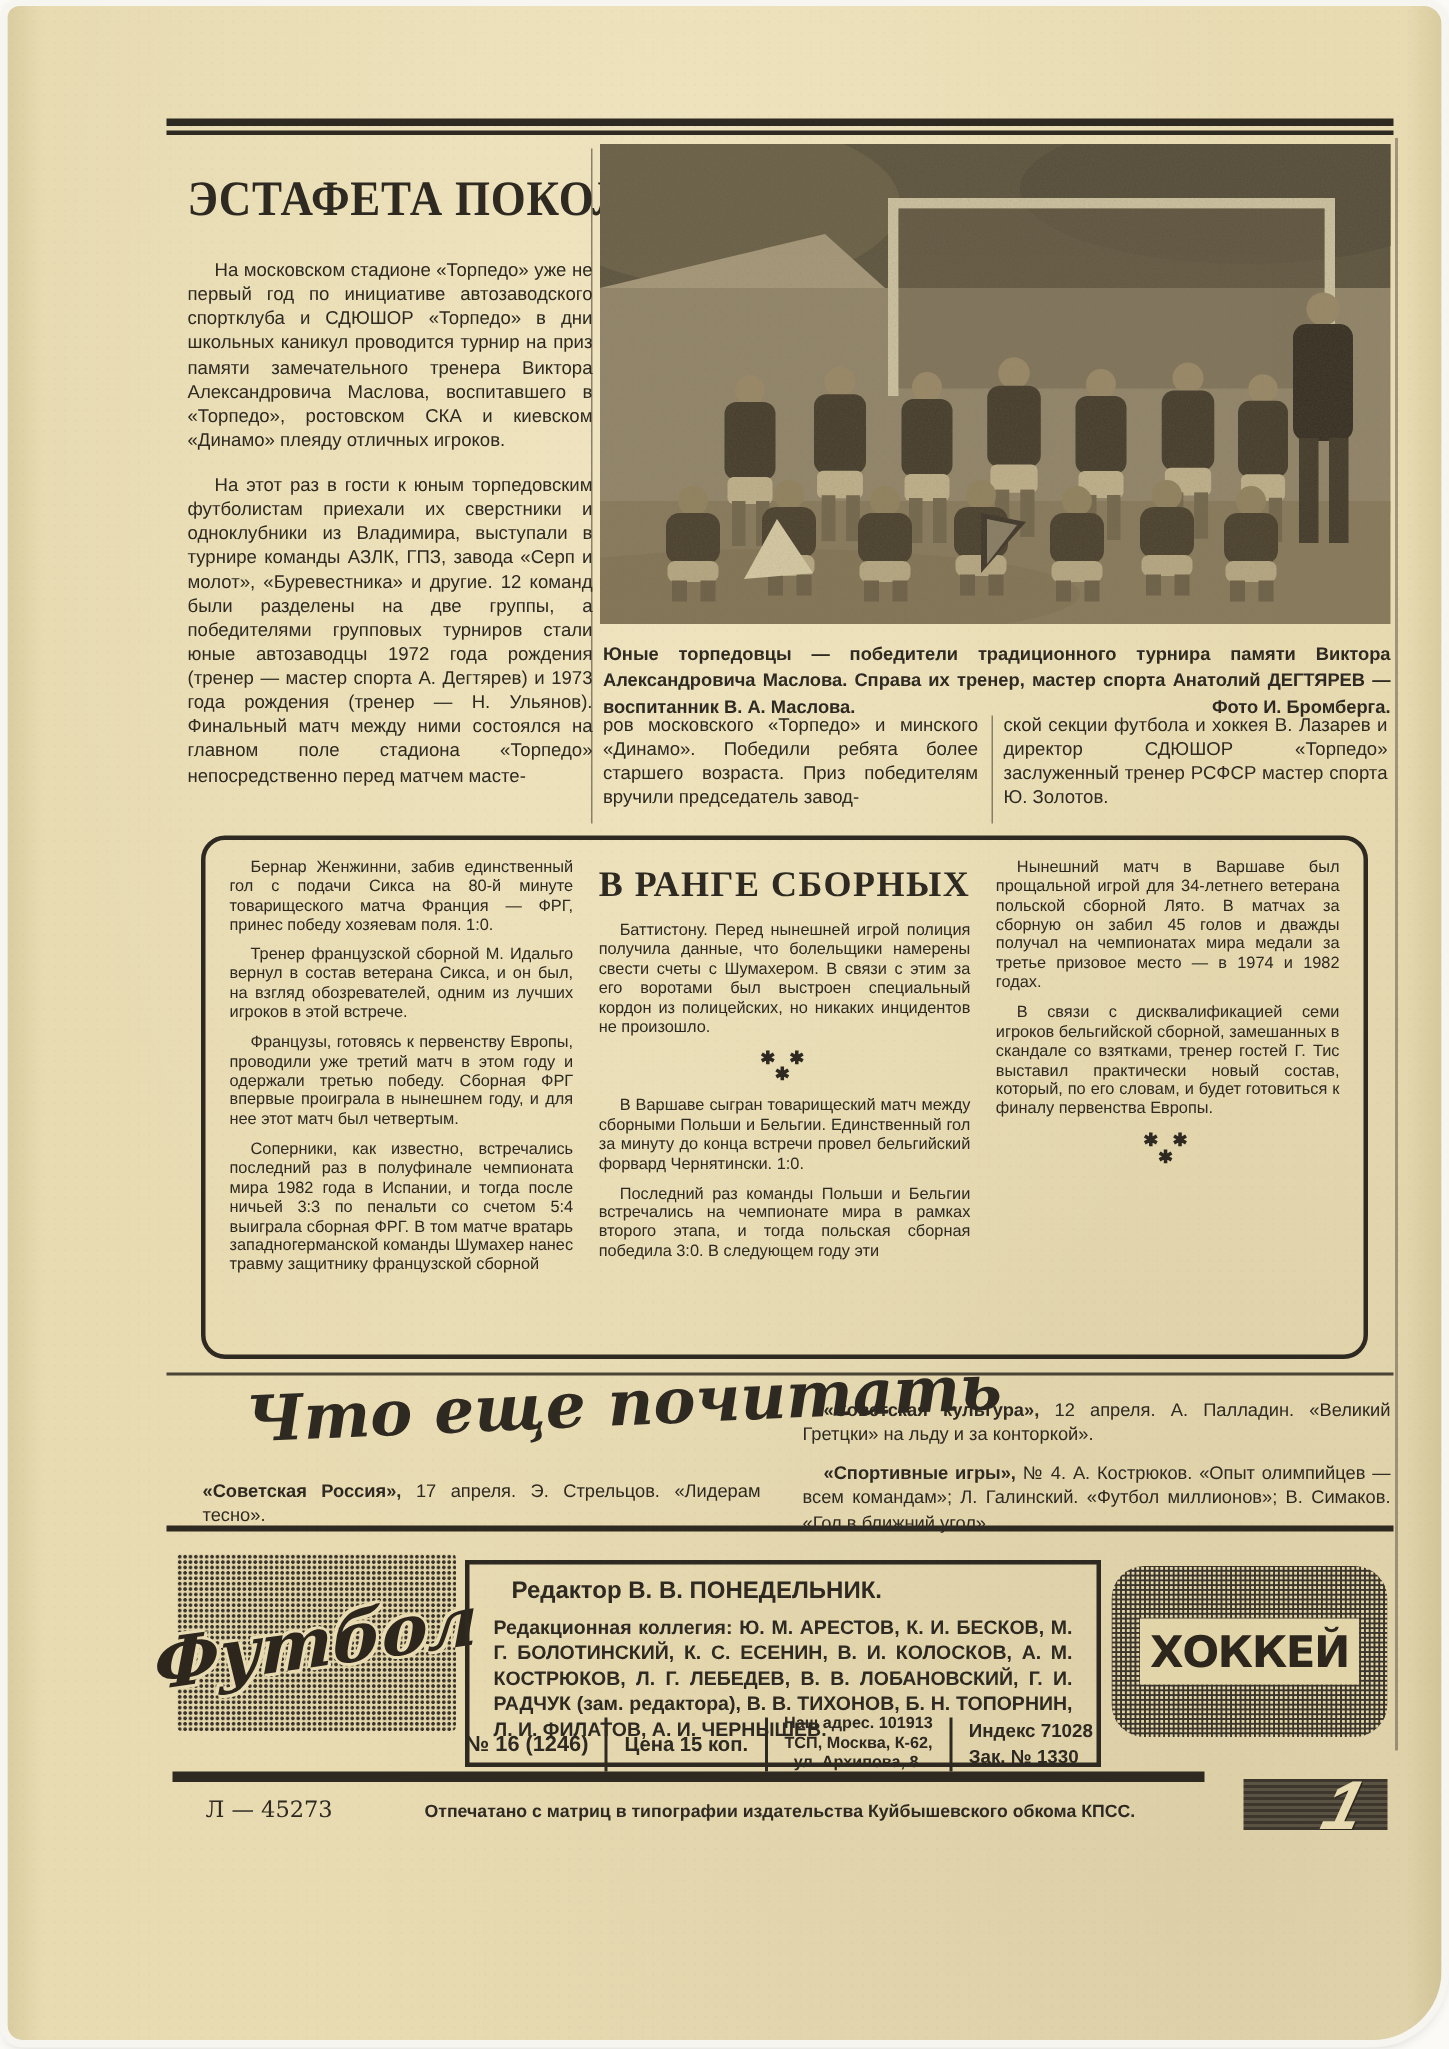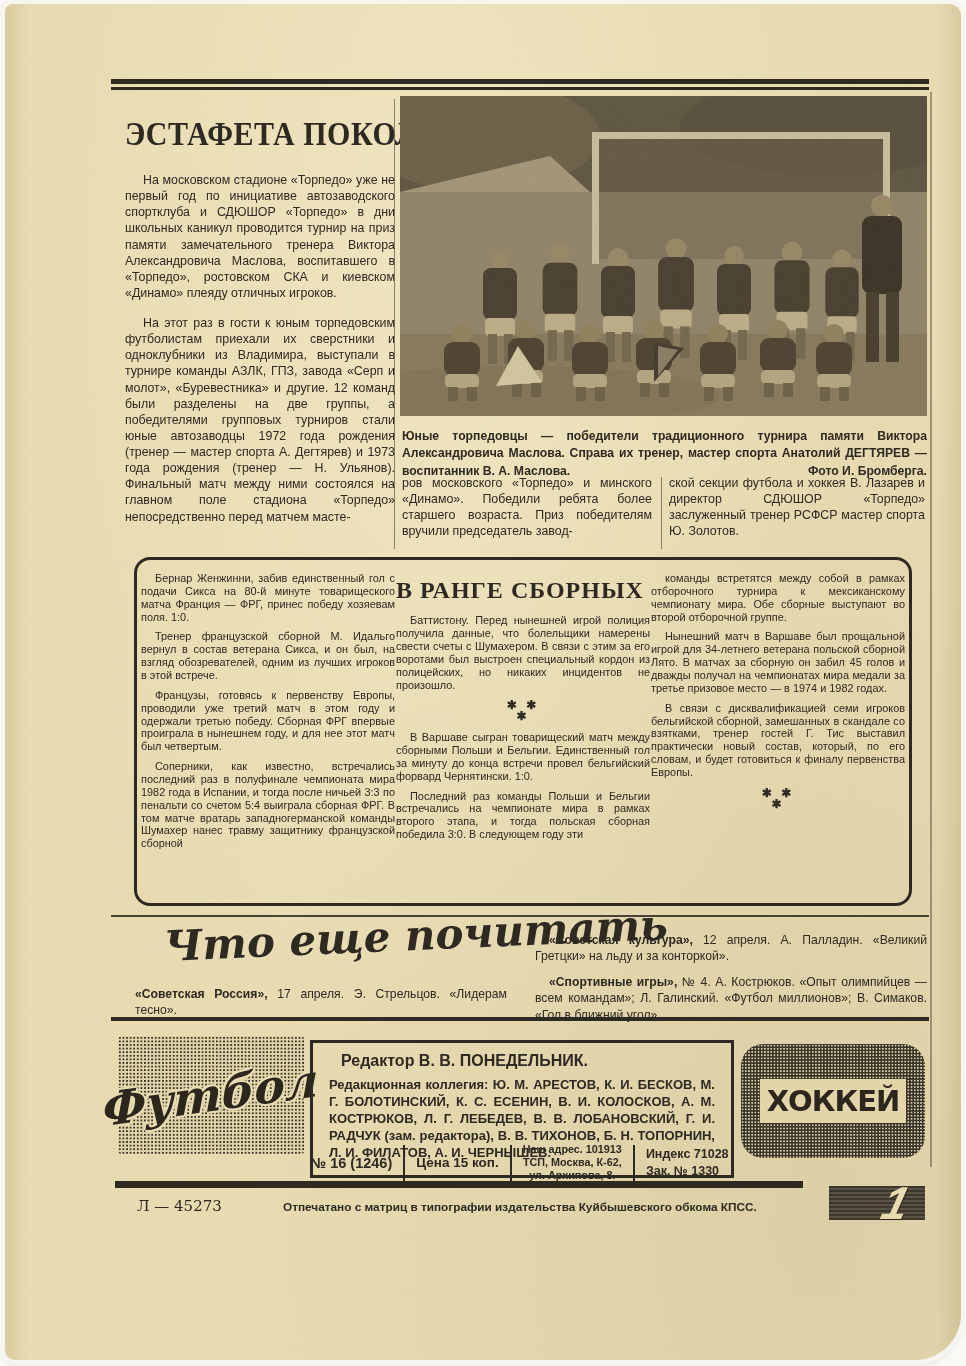--- a/index.html
+++ b/index.html
@@ -57,22 +57,22 @@
   .photo{left:395px;top:92px;width:527px;height:320px;}
   .caption{left:397px;top:424px;width:525px;font-size:12.2px;font-weight:bold;line-height:1.42;text-align:justify;}
   .caption .credit{float:right;padding-left:14px;}
   .cont-a{left:397px;top:471px;width:250px;}
   .cont-b{left:664px;top:471px;width:256px;}
 
   
   .box{
     left:129px;top:553px;width:778px;height:349px;
     border:3px solid var(--ink);border-radius:16px;
-    box-sizing:border-box;padding:12px 4px 10px;
-    display:flex;gap:1px;
+    box-sizing:border-box;padding:12px 16px 10px;
+    display:flex;gap:17px;
   }
   .box-col{flex:1;font-size:10.9px;line-height:1.18;text-align:justify;}
   .box-col p{margin:0 0 7px;text-indent:14px;}
   .box-title{
     font-family:"Liberation Serif", serif;font-weight:bold;
     font-size:24px;letter-spacing:1px;margin:4px 0 10px;white-space:nowrap;
   }
   .sep{text-align:center;white-space:pre-line;font-weight:bold;font-size:12px;line-height:0.9;letter-spacing:3px;margin:9px 0;}
   .bold-para{font-weight:bold;}
 
@@ -252,21 +252,20 @@
     </div>
     <div class="box-col">
       <div class="box-title">В РАНГЕ СБОРНЫХ</div>
       <p>Баттистону. Перед нынешней игрой полиция получила данные, что болельщики намерены свести счеты с Шумахером. В связи с этим за его воротами был выстроен специальный кордон из полицейских, но никаких инцидентов не произошло.</p>
       <div class="sep">✱ ✱
 ✱</div>
       <p>В Варшаве сыгран товарищеский матч между сборными Польши и Бельгии. Единственный гол за минуту до конца встречи провел бельгийский форвард Чернятински. 1:0.</p>
       <p>Последний раз команды Польши и Бельгии встречались на чемпионате мира в рамках второго этапа, и тогда польская сборная победила 3:0. В следующем году эти</p>
     </div>
     <div class="box-col">
-      <p>команды встретятся между собой в рамках отборочного турнира к мексиканскому чемпионату мира. Обе сборные выступают во второй отборочной группе.</p>
       <p>Нынешний матч в Варшаве был прощальной игрой для 34-летнего ветерана польской сборной Лято. В матчах за сборную он забил 45 голов и дважды получал на чемпионатах мира медали за третье призовое место — в 1974 и 1982 годах.</p>
       <p>В связи с дисквалификацией семи игроков бельгийской сборной, замешанных в скандале со взятками, тренер гостей Г. Тис выставил практически новый состав, который, по его словам, и будет готовиться к финалу первенства Европы.</p>
       <div class="sep">✱ ✱
 ✱</div>
     </div>
   </div>
 
   <div class="abs rule-mid"></div>
   <div class="abs rm-title">Что еще почитать</div>
   <div class="abs rm-left">

